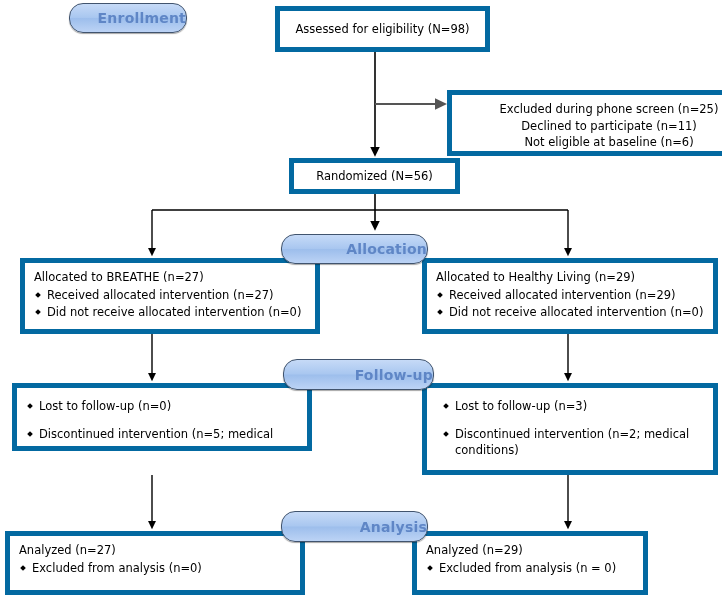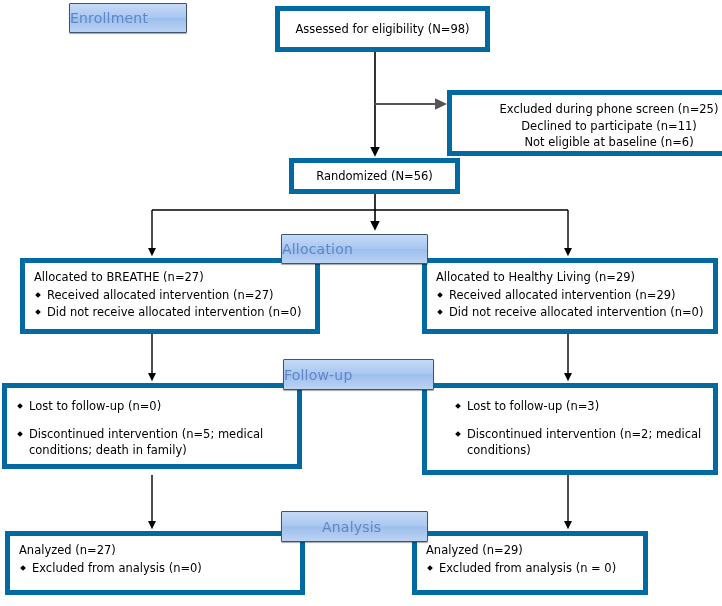--- a/index.html
+++ b/index.html
@@ -54,44 +54,44 @@
   }
   .brow.gap{margin-top:11px;}
   .hang{display:block;}
   .hang .l2{display:block;}
 
   
   .badge{
     position:absolute;
     box-sizing:border-box;
     border:1px solid #41546e;
-    border-radius:1px;
+    border-radius:14px;
     background:linear-gradient(180deg,#c6daf7 0%,#a9c7f0 48%,#9dbeec 52%,#bcd3f5 100%);
     box-shadow:0 1px 1px rgba(0,0,0,0.35);
-    display:flex;align-items:center;justify-content:flex-start;
+    display:flex;align-items:center;justify-content:flex-end;
     color:#5f86c6;
-    font-weight:normal;
+    font-weight:bold;
     font-size:14px;
     letter-spacing:0.2px;
     z-index:5;
   }
 
   
   #badge-enrollment{left:69px;top:3px;width:118px;height:30px;}
   #box-assessed   {left:275px;top:6px;width:215px;height:46px;}
   #box-excluded   {left:447px;top:90px;width:324px;height:66px;text-align:center;}
   #box-randomized {left:289px;top:158px;width:171px;height:36px;}
 
   #badge-allocation{left:281px;top:234px;width:147px;height:30px;}
   #box-alloc-l    {left:20px;top:258px;width:300px;height:76px;}
   #box-alloc-r    {left:422px;top:258px;width:296px;height:76px;}
 
   #badge-followup {left:283px;top:359px;width:151px;height:31px;}
-  #box-fu-l       {left:2px;top:383px;width:300px;height:86px;}
-  #box-fu-r       {left:422px;top:383px;width:296px;height:92px;padding-left:12px;}
+  #box-fu-l       {left:12px;top:383px;width:300px;height:68px;}
+  #box-fu-r       {left:422px;top:383px;width:296px;height:92px;}
 
   #badge-analysis {left:281px;top:511px;width:147px;height:31px;padding-left:40px;}
   #box-an-l       {left:5px;top:531px;width:300px;height:64px;}
   #box-an-r       {left:412px;top:531px;width:236px;height:64px;}
 </style>
 </head>
 <body>
 
 <div id="stage">
 
@@ -188,21 +188,20 @@
   <div class="fbox" id="box-fu-l">
     <div class="inner" style="padding-top:9px;">
       <div class="brow">
         <span class="dia"></span>
         <span>Lost to follow-up  (n=0)</span>
       </div>
       <div class="brow gap">
         <span class="dia"></span>
         <span class="hang">
           <span>Discontinued  intervention  (n=5; medical</span>
-          <span class="l2">conditions; death in family)</span>
         </span>
       </div>
     </div>
   </div>
 
   <div class="fbox" id="box-fu-r">
     <div class="inner" style="padding-top:9px;padding-left:15px;">
       <div class="brow">
         <span class="dia"></span>
         <span>Lost to follow-up  (n=3)</span>

